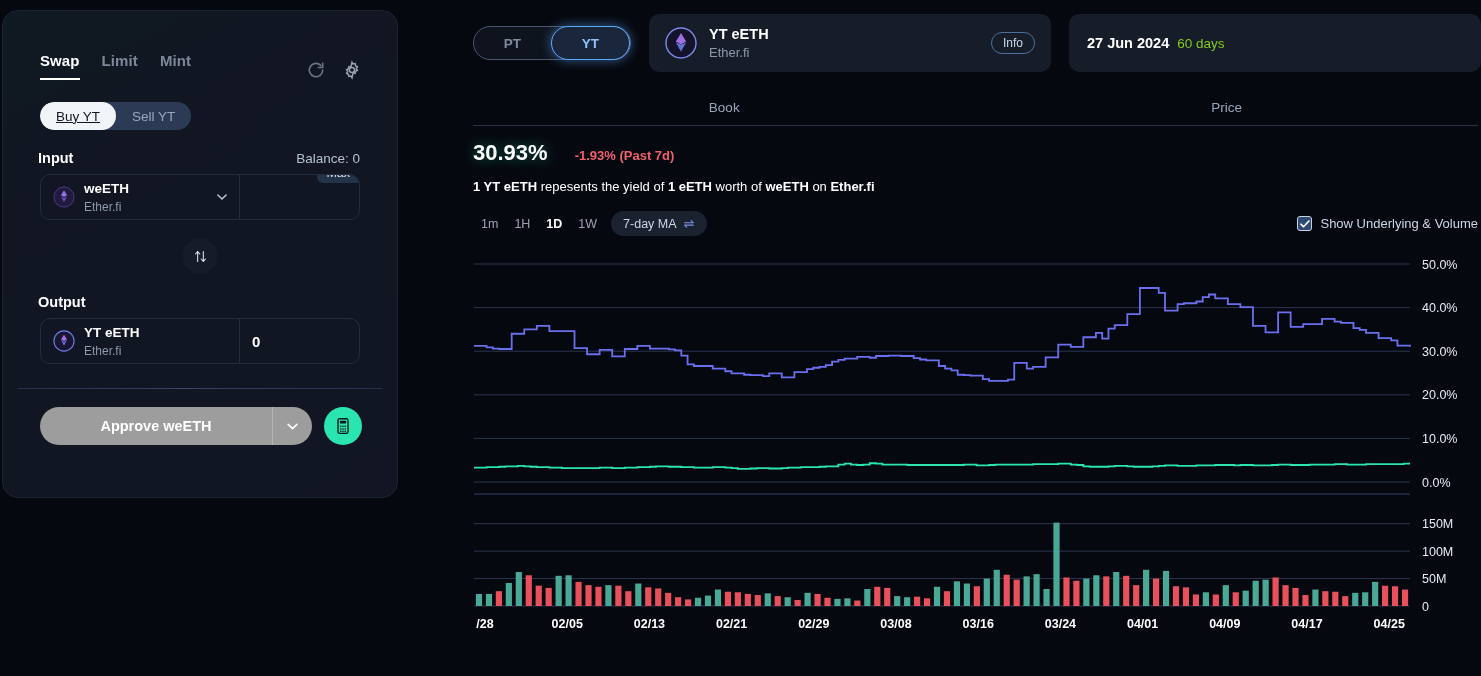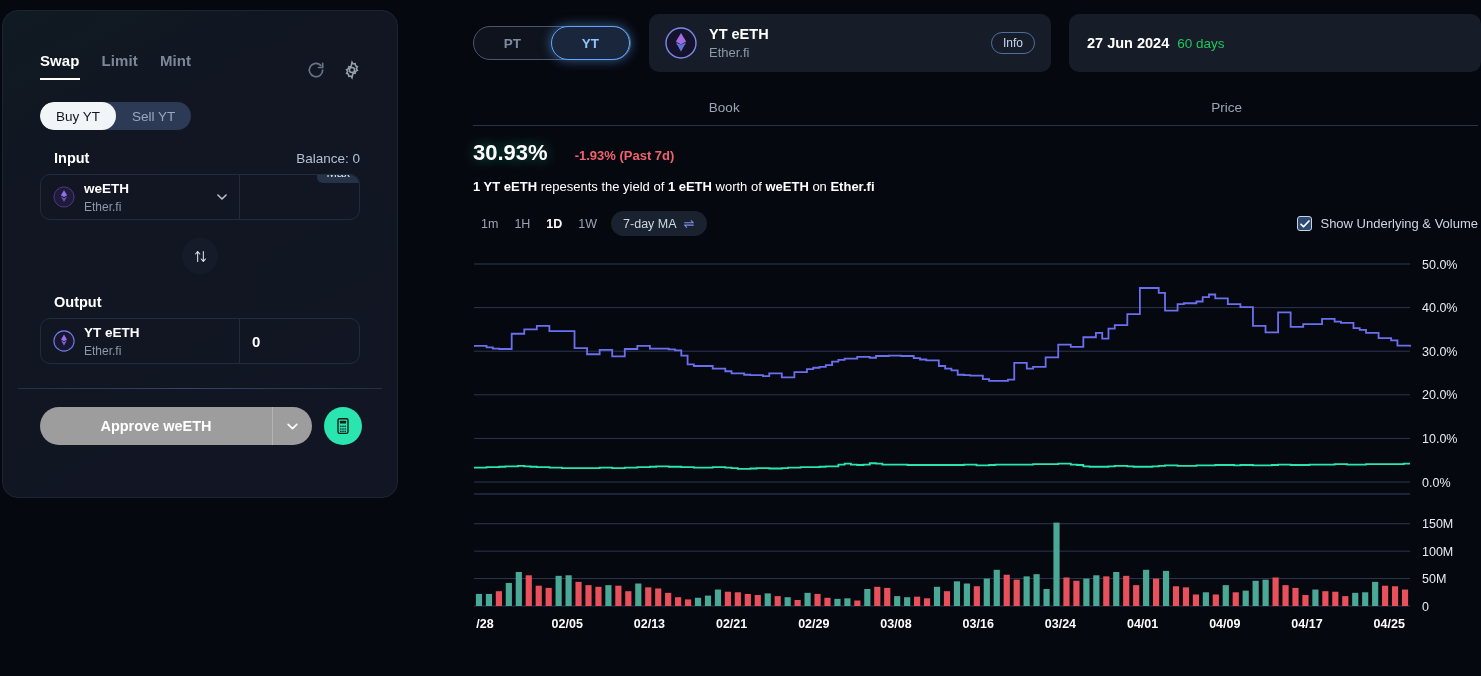--- a/index.html
+++ b/index.html
@@ -45,25 +45,25 @@
     border-radius: 999px;
     padding: 0;
     overflow: hidden;
     height: 28px;
   }
   .bs-btn {
     font-size: 13.5px; font-weight: 400; padding: 0 16px; height: 28px;
     display: flex; align-items: center; border-radius: 999px; cursor: pointer;
     color: #9aa7bd;
   }
-  .bs-btn.active { background: #f2f5f8; color: #111722; font-weight: 400; }
+  .bs-btn.active { background: #f2f5f8; color: #111722; font-weight: 400; text-decoration: underline; }
 
   .field-label-row {
     display: flex; justify-content: space-between; align-items: baseline;
-    margin: 20px 22px 8px 36px;
+    margin: 20px 22px 8px 20px;
   }
   .field-label { font-size: 14.5px; font-weight: 700; color: #ffffff; }
   .field-balance { font-size: 13.5px; color: #b4c0d0; }
 
   .token-row {
     margin: 0 22px; display: flex;
     border: 1px solid #222c3d; border-radius: 10px;
     height: 46px; overflow: hidden; background: transparent;
     position: relative;
   }
@@ -156,21 +156,21 @@
     margin-left: auto; border: 1px solid #4d6e9e; color: #c6d8ef;
     font-size: 12px; padding: 3px 11px; border-radius: 999px; cursor: pointer;
   }
 
   #maturity {
     flex: 1; height: 58px; margin-top: 2px; margin-right: 0px;
     background: #161c28; border-radius: 10px;
     display: flex; align-items: center; padding: 0 18px; gap: 8px;
   }
   #mat-date { font-size: 14.5px; font-weight: 700; color: #ffffff; }
-  #mat-days { font-size: 13.5px; color: #22c55e; }
+  #mat-days { font-size: 13.5px; color: #84cc16; }
 
   #chart-tabs {
     display: flex; margin: 28px 3px 0 3px;
     border-bottom: 1px solid #2a3346;
   }
   .ctab {
     flex: 1; text-align: center; font-size: 13.5px; color: #99a5b7;
     padding-bottom: 10px; cursor: pointer;
   }
   .ctab.active { color: #ffffff; border-bottom: 2.5px solid #ffffff; }

